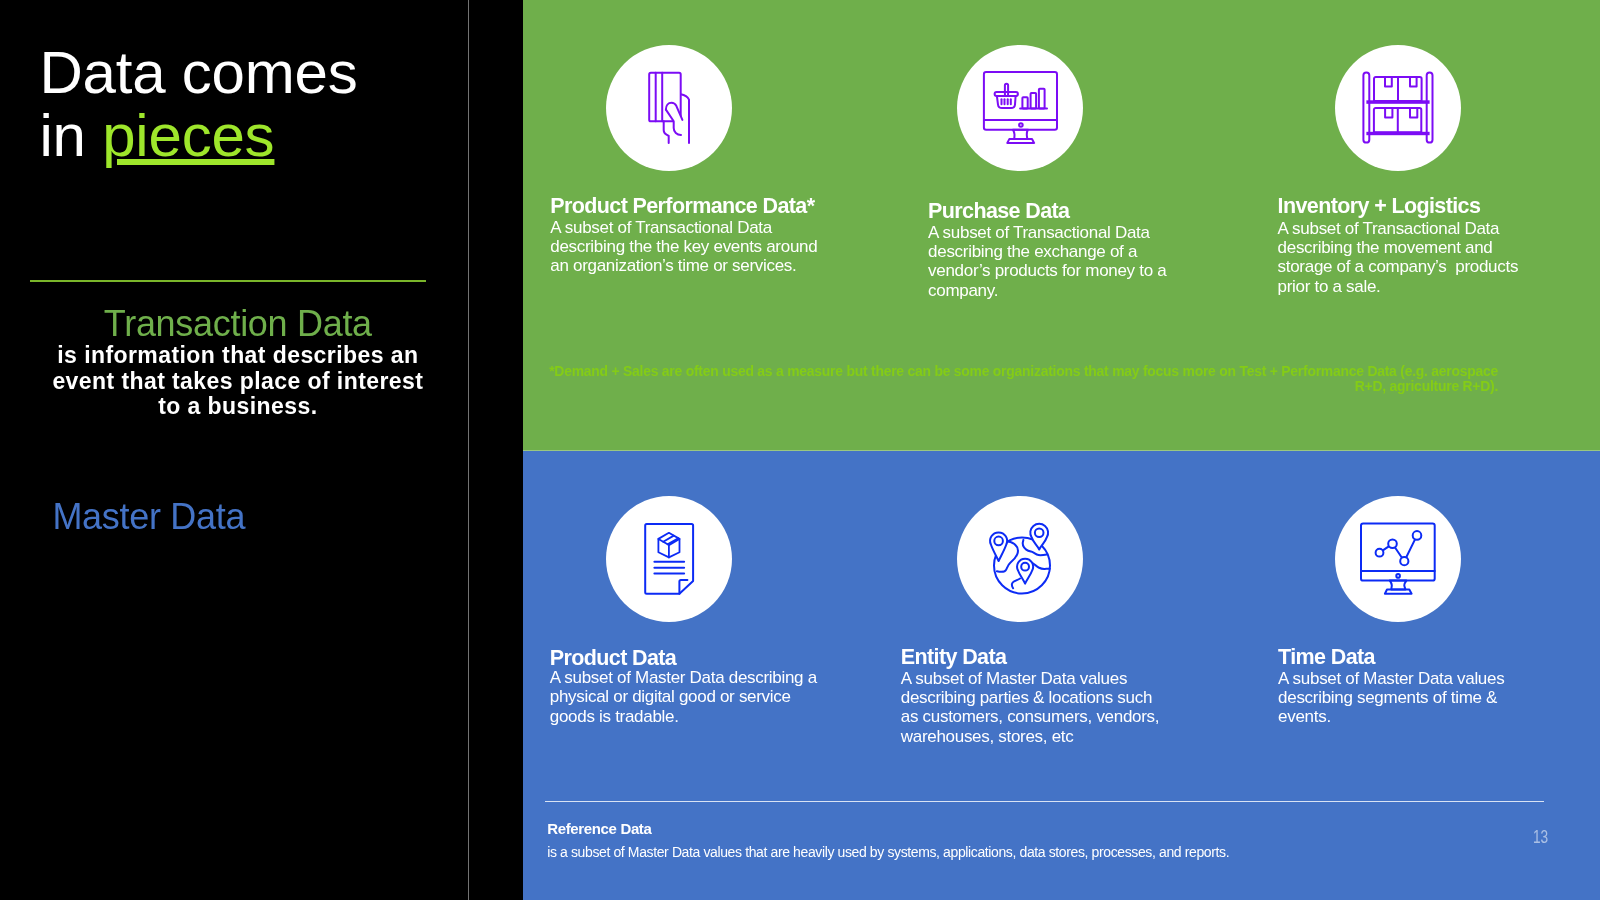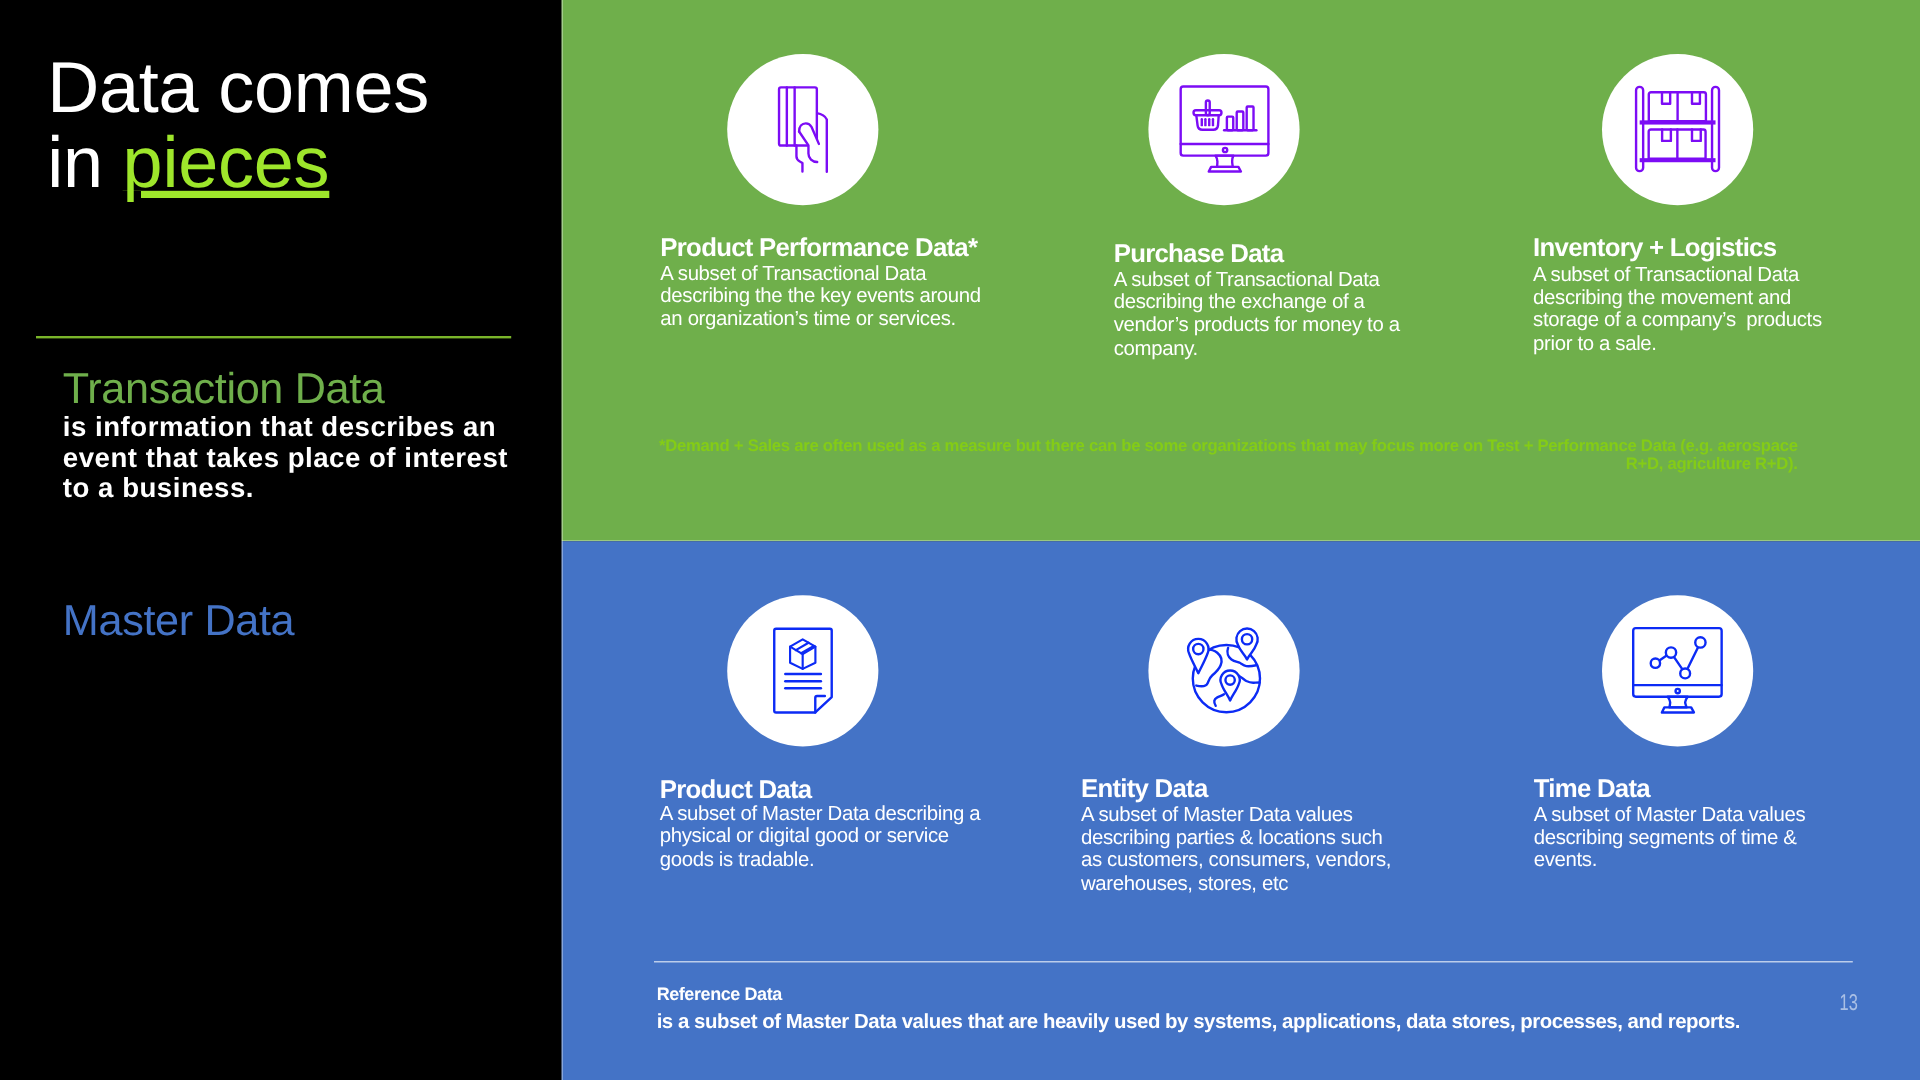--- a/index.html
+++ b/index.html
@@ -3,31 +3,31 @@
 <meta charset="utf-8">
 <title>Data comes in pieces</title>
 <style>
   html,body{margin:0;padding:0;}
   body{width:1600px;height:900px;overflow:hidden;background:#000;
        font-family:"Liberation Sans",sans-serif;
        -webkit-font-smoothing:antialiased;}
   .slide{position:relative;width:1600px;height:900px;background:#000;overflow:hidden;}
 
   
-  .left{position:absolute;left:0;top:0;width:468px;height:900px;background:#000;z-index:2;}
+  .left{position:absolute;left:0;top:0;width:523px;height:900px;background:#000;z-index:2;}
   .title{position:absolute;left:39.4px;top:40.8px;
          font-weight:400;font-size:60px;line-height:63.5px;color:#ffffff;
          letter-spacing:-0.2px;white-space:nowrap;}
   .title .accent{color:#9EE62B;text-decoration:underline;}
   .rule{position:absolute;left:30px;top:280px;width:396px;height:1.5px;background:#7AB52A;}
 
   .block{position:absolute;left:52.4px;}
   .block .head{font-weight:400;font-size:36px;line-height:36px;white-space:nowrap;letter-spacing:-0.3px;}
   .block .body{font-weight:700;font-size:23px;line-height:25.8px;color:#fff;white-space:nowrap;letter-spacing:0.42px;}
-  #blk-tx{top:305.6px;}
+  #blk-tx{top:305.6px;text-align:center;}
   #blk-tx .head{color:#6FAF4B;}
   #blk-tx .body{margin-top:1.3px;}
   #blk-md{top:498.6px;}
   #blk-md .head{color:#4473C6;}
   #blk-md .body{margin-top:4.3px;}
 
   
   .panel{position:absolute;left:467px;width:1133px;}
   .green{top:0;height:451px;background:#6FAF4B;}
   .blue{top:451px;height:449px;background:#4473C6;}
@@ -42,21 +42,21 @@
   .bicon{fill:none;stroke:#0C2BF5;stroke-width:2;stroke-linecap:round;stroke-linejoin:round;}
   .card{position:absolute;}
   .card .ttl{font-weight:700;font-size:21.5px;line-height:21.5px;color:#fff;white-space:nowrap;letter-spacing:-0.62px;}
   .card .txt{font-weight:400;font-size:17px;line-height:19.2px;color:#fff;letter-spacing:-0.3px;margin-top:0.2px;}
   .card .txt > div{white-space:pre;}
 
   .footnote{position:absolute;font-weight:700;font-size:13.9px;line-height:15px;color:#84cc16;white-space:nowrap;letter-spacing:-0.22px;text-align:right;}
   .divider{position:absolute;height:1px;background:rgba(255,255,255,0.8);}
   .refblock{position:absolute;}
   .refblock .ttl{font-weight:700;font-size:15px;line-height:21.6px;color:#fff;white-space:nowrap;letter-spacing:-0.35px;}
-  .refblock .txt{font-weight:700;font-size:17px;line-height:20px;color:#fff;white-space:nowrap;letter-spacing:-0.38px;margin-top:2.5px;}
+  .refblock .txt{font-weight:400;font-size:14px;line-height:20px;color:#fff;white-space:nowrap;letter-spacing:-0.38px;margin-top:2.5px;}
   .pagenum{position:absolute;font-size:19px;line-height:19px;color:rgba(255,255,255,0.55);
            transform:scaleX(0.72);transform-origin:left top;}
   svg{display:block;}
 </style>
 </head>
 <body>
 
 <div class="slide">
 
   <div class="panel green"></div>

